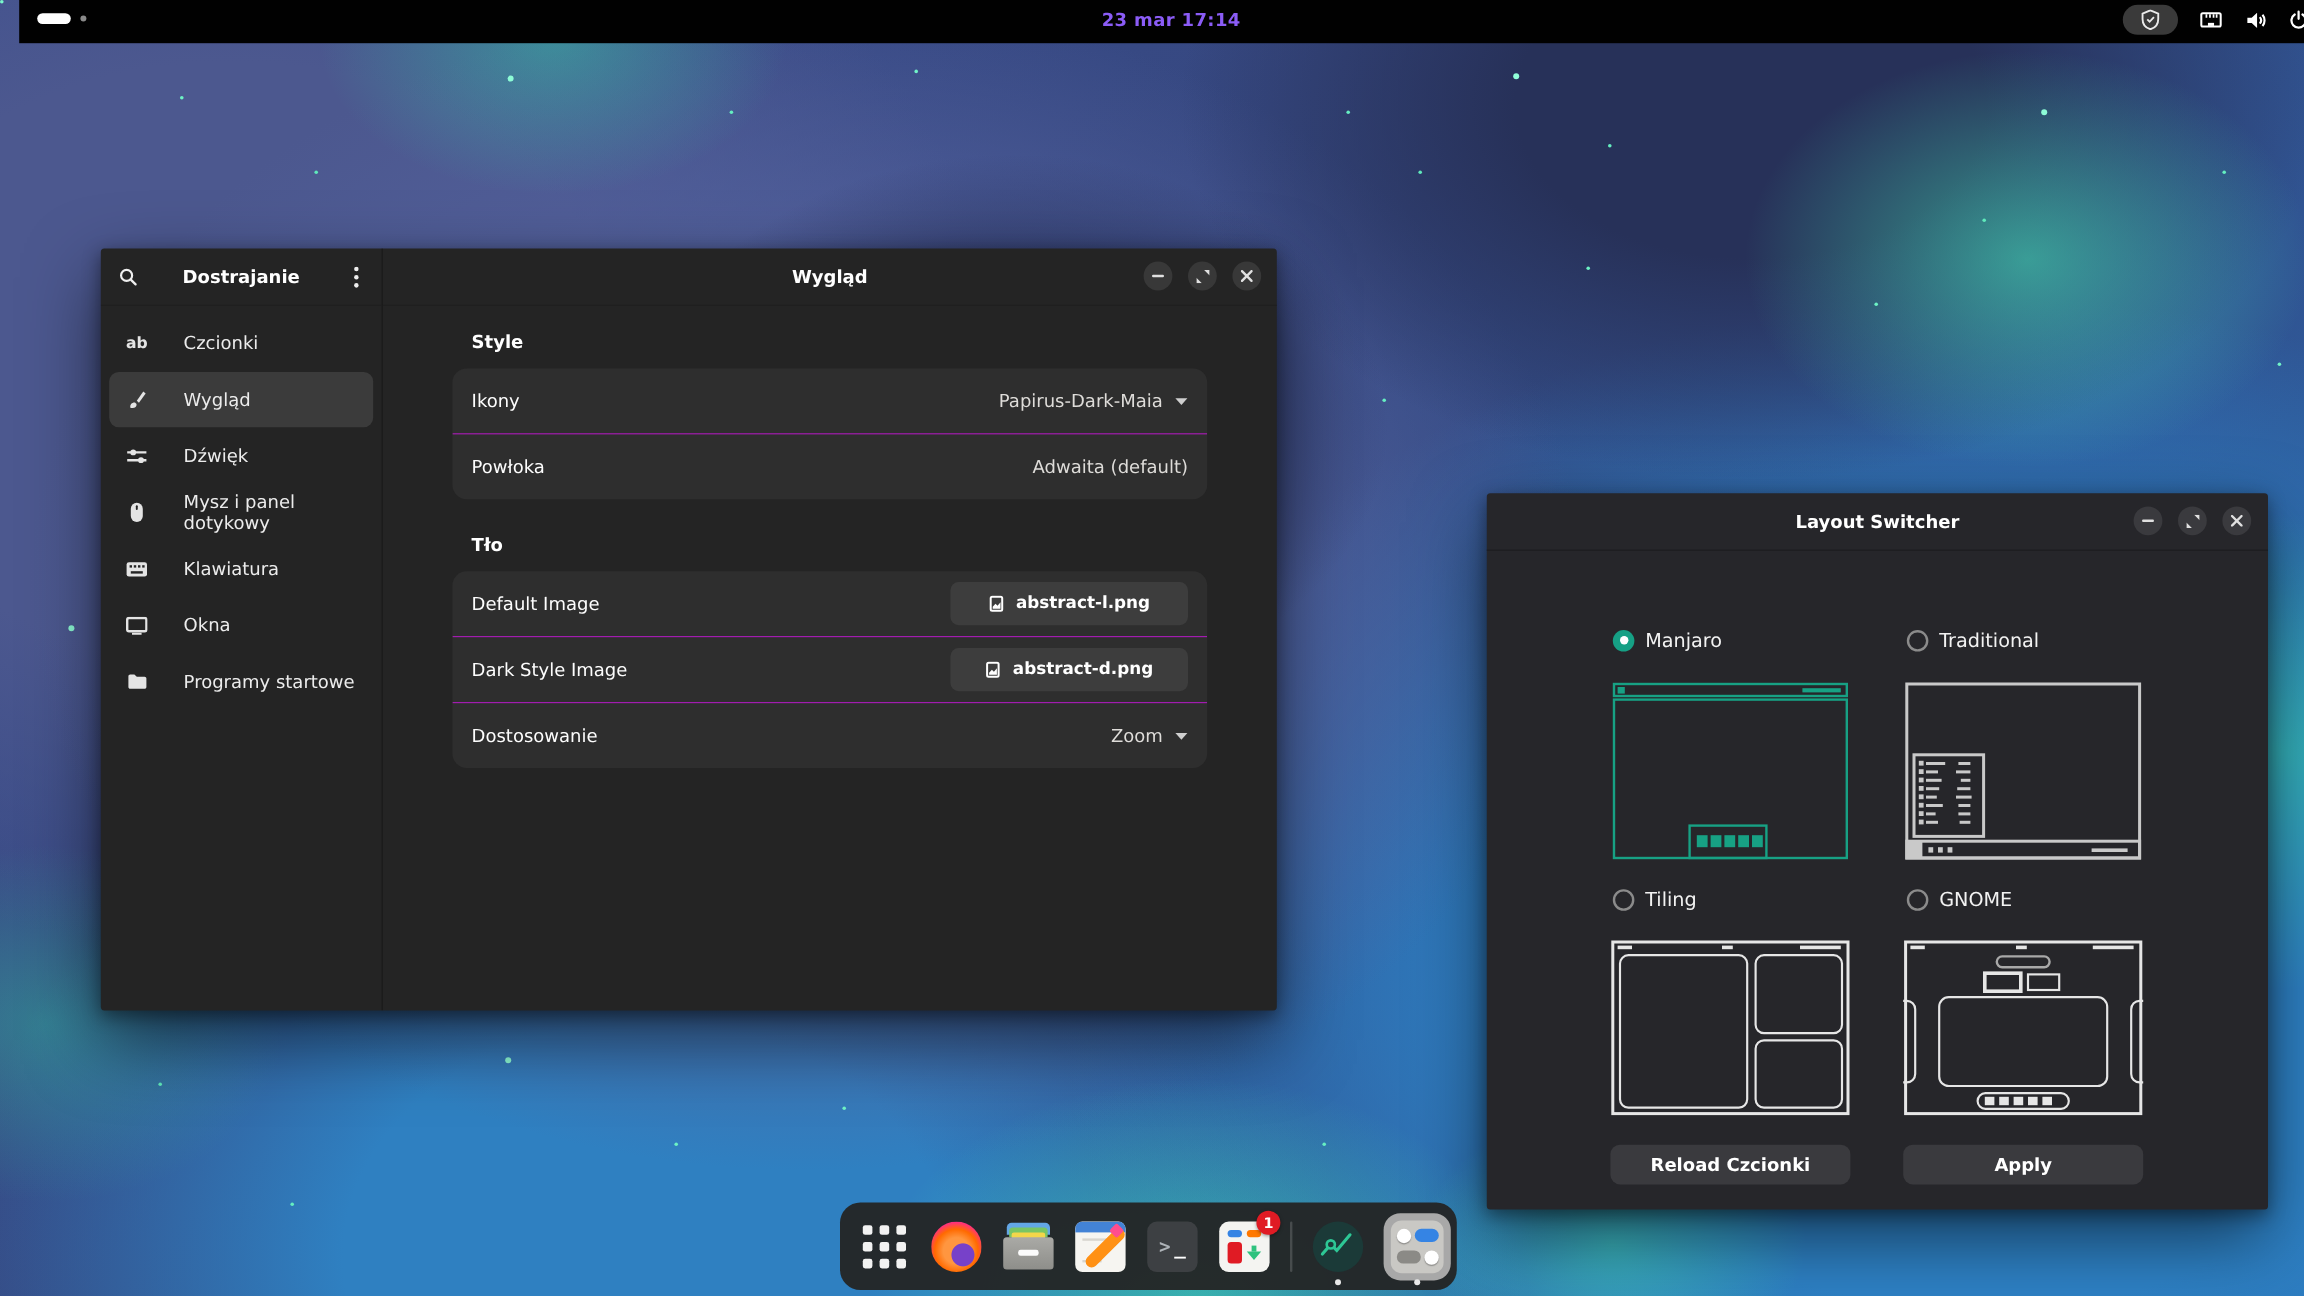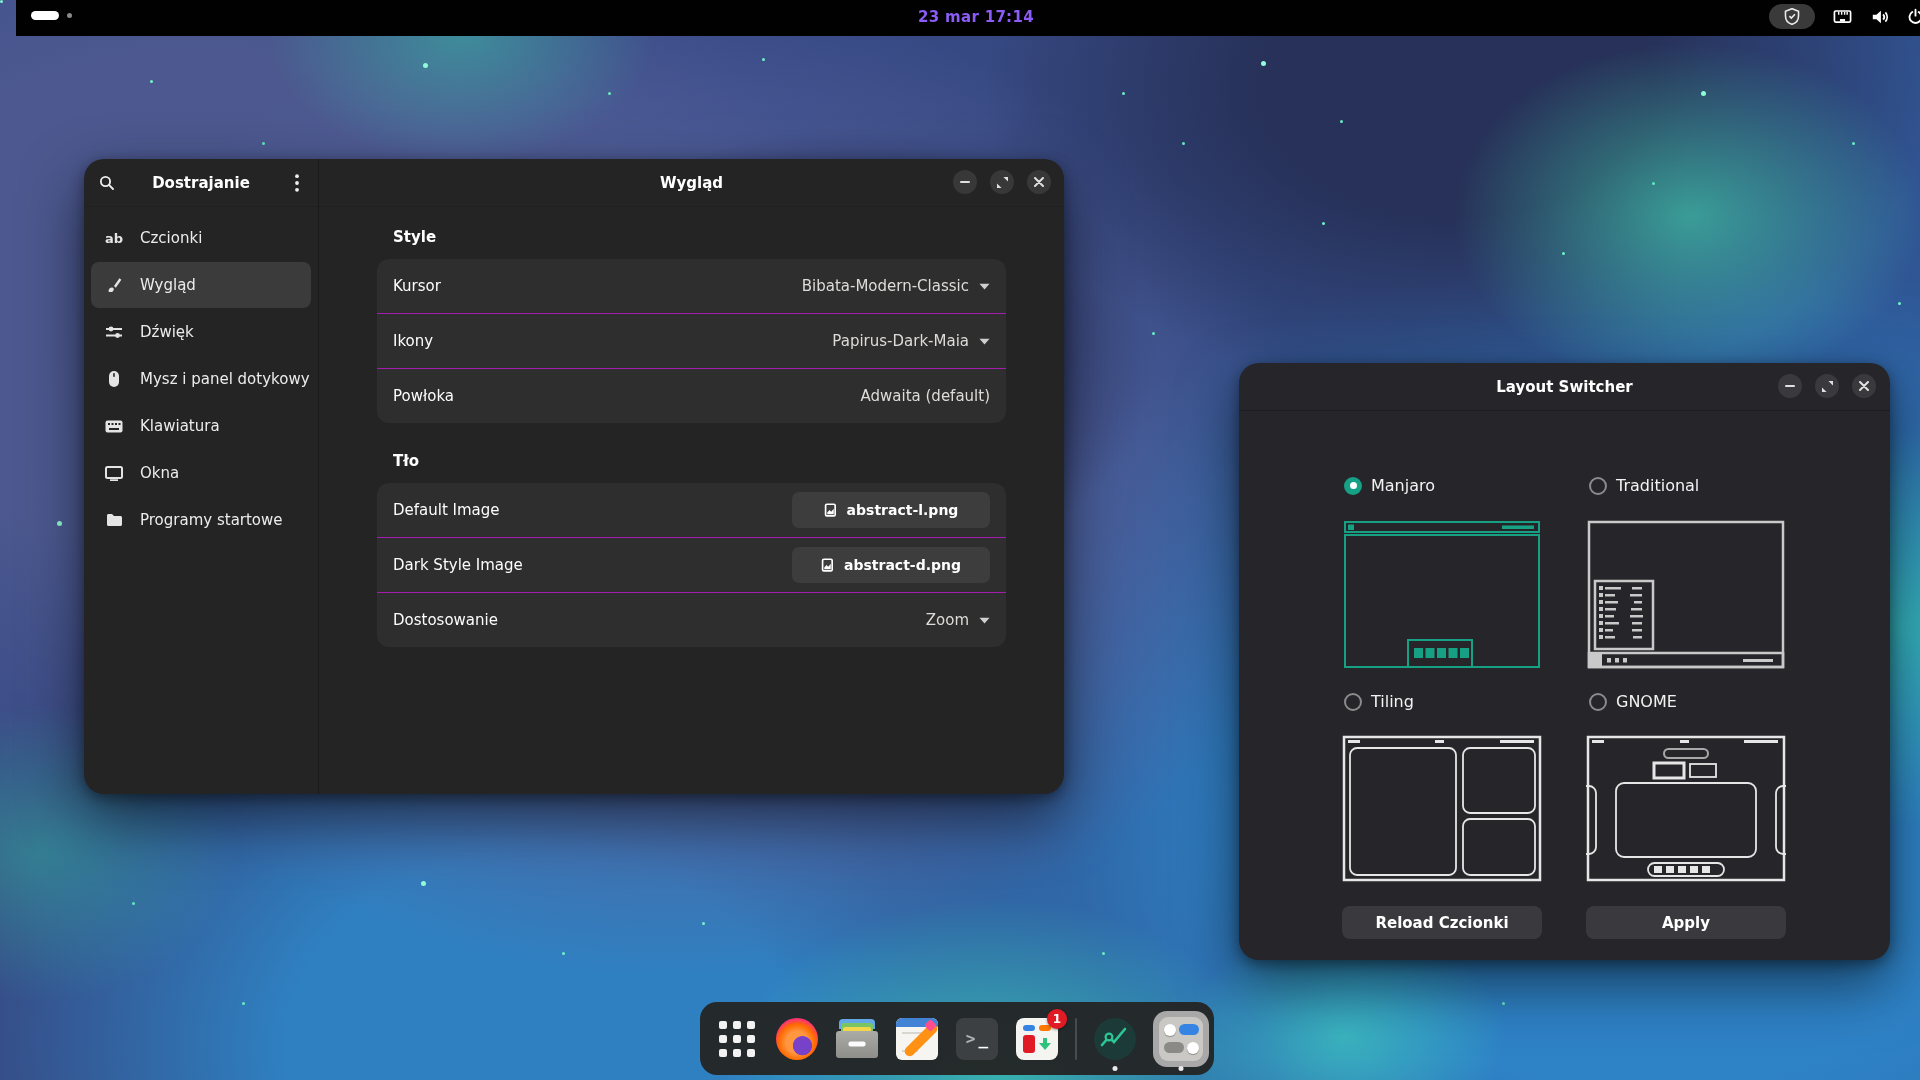--- a/index.html
+++ b/index.html
@@ -39,31 +39,31 @@
   
   .topbar{position:absolute;left:16px;top:0;width:1920px;height:36px;background:#010101;color:#8b5cf6;}
   .ws-pill{position:absolute;left:15px;top:11px;width:28px;height:9px;border-radius:5px;background:#fff;}
   .ws-dot{position:absolute;left:51px;top:13px;width:5px;height:5px;border-radius:50%;background:#8a8a8a;}
   .clock{position:absolute;left:0;right:0;top:0;height:33px;display:flex;align-items:center;justify-content:center;
     font-size:15px;font-weight:bold;letter-spacing:.3px;}
   .tb-right{position:absolute;right:12px;top:0;height:33px;display:flex;align-items:center;gap:17px;}
   .shield-pill{width:46px;height:25px;border-radius:13px;background:#3a3a3a;display:flex;align-items:center;justify-content:center;}
   .tb-ic{display:flex;align-items:center;justify-content:center;}
   
-  .window{position:absolute;border-radius:20px;box-shadow:0 24px 60px rgba(0,0,0,.55),0 4px 14px rgba(0,0,0,.4);}
+  .window{position:absolute;border-radius:3px;box-shadow:0 24px 60px rgba(0,0,0,.55),0 4px 14px rgba(0,0,0,.4);margin-top:48px;}
   .win-btn{width:24px;height:24px;border-radius:50%;background:#383838;display:flex;align-items:center;justify-content:center;}
   .wc-min{width:10px;height:2px;background:#e0e0e0;border-radius:1px;}
   
   .tweaks{left:84px;top:159px;width:980px;height:635px;background:#242424;color:#eee;display:flex;overflow:hidden;}
   .sidebar{width:234px;border-right:1px solid #1a1a1a;display:flex;flex-direction:column;}
   .side-header{height:47px;position:relative;border-bottom:1px solid #1f1f1f;flex:none;}
   .side-title{position:absolute;left:0;right:0;top:0;height:47px;display:flex;align-items:center;justify-content:center;font-size:15px;font-weight:bold;color:#fff;}
   .hdr-btn{position:absolute;top:11px;width:26px;height:26px;display:flex;align-items:center;justify-content:center;border-radius:6px;}
   .side-list{padding:8px 7px;display:flex;flex-direction:column;gap:1px;}
-  .side-item{height:46px;border-radius:8px;display:flex;align-items:center;gap:16px;padding:0 0 0 13px;font-size:15px;color:#ececec;}
+  .side-item{height:46px;border-radius:8px;display:flex;align-items:center;gap:29px;padding:0 0 0 13px;font-size:15px;color:#ececec;}
   .side-item.active{background:#3b3b3b;}
   .side-ic{width:20px;display:flex;justify-content:center;color:#e4e4e4;font-weight:bold;font-size:13px;flex:none;}
   .main{flex:1;display:flex;flex-direction:column;}
   .main-header{height:47px;position:relative;border-bottom:1px solid #1f1f1f;flex:none;}
   .main-title{position:absolute;left:0;right:0;top:0;height:47px;display:flex;align-items:center;justify-content:center;font-size:15px;font-weight:bold;color:#fff;}
   .main-controls{position:absolute;right:13px;top:11px;display:flex;gap:13px;}
   .content{padding:21px 58px 0 58px;}
   .section-h{font-size:15px;font-weight:bold;color:#fff;margin:0 0 13px 16px;}
   .section-h.second{margin-top:29px;}
   .card{background:#2e2e2e;border-radius:12px;overflow:hidden;}
@@ -272,29 +272,20 @@
           <svg width="10" height="10" viewBox="0 0 10 10">
               <path d="M1 1 L9 9 M9 1 L1 9" stroke="#e0e0e0" stroke-width="2" stroke-linecap="round"></path>
             </svg>
         </span>
       </div>
     </div>
     <div class="content">
       <div class="section-h">Style</div>
       <div class="card">
         <div class="row">
-          <span class="row-label">Kursor</span>
-          <span class="row-value">
-            <span>Bibata-Modern-Classic</span>
-            <svg width="11" height="7" viewBox="0 0 11 7">
-                <path d="M0.5 0.8 H10.5 L5.5 6.4 Z" fill="#cfcfcf"></path>
-              </svg>
-          </span>
-        </div>
-        <div class="row">
           <span class="row-label">Ikony</span>
           <span class="row-value">
             <span>Papirus-Dark-Maia</span>
             <svg width="11" height="7" viewBox="0 0 11 7">
                 <path d="M0.5 0.8 H10.5 L5.5 6.4 Z" fill="#cfcfcf"></path>
               </svg>
           </span>
         </div>
         <div class="row">
           <span class="row-label">Powłoka</span>

